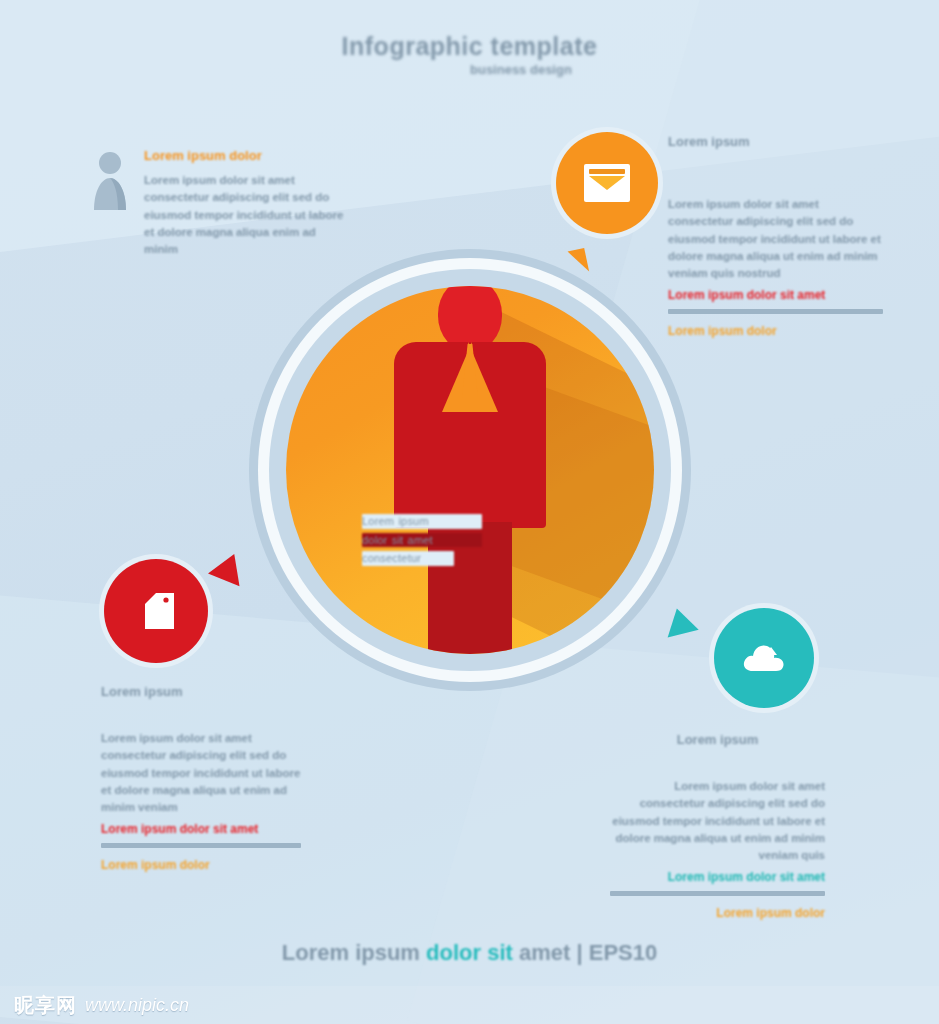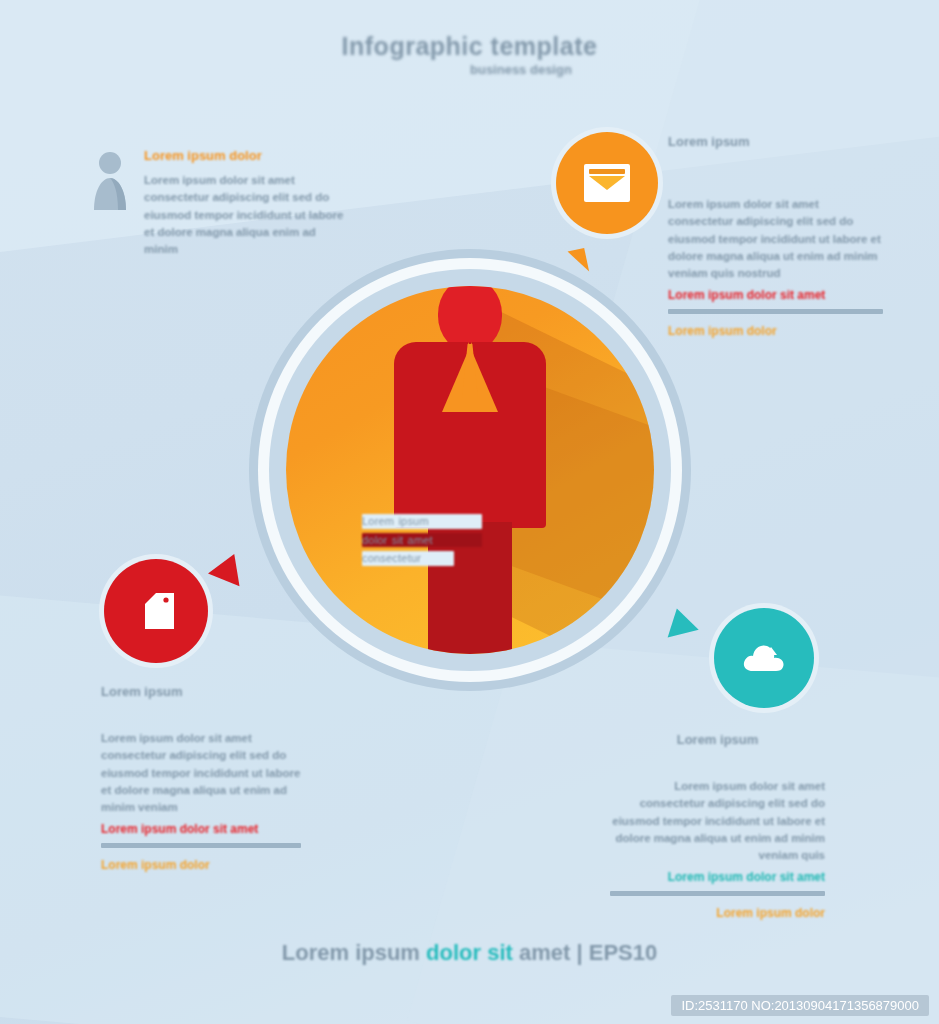--- a/index.html
+++ b/index.html
@@ -324,15 +324,18 @@
     <div class="accent teal">Lorem ipsum dolor sit amet</div>
     <div class="divider"></div>
     <div class="tag">Lorem ipsum dolor</div>
   </div>
 
   <div id="footer">
     <span>Lorem ipsum </span><span class="teal">dolor sit</span><span> amet</span>
     <span class="eps">| EPS10</span>
   </div>
 
-  <div id="wm-id">ID:2531170 NO:20130904171356879000</div>
+  <div id="watermark">
+    <span id="wm-logo">昵享网</span>
+    <span id="wm-url">www.nipic.cn</span>
+  </div>
 
 </div>
 
 </body></html>

